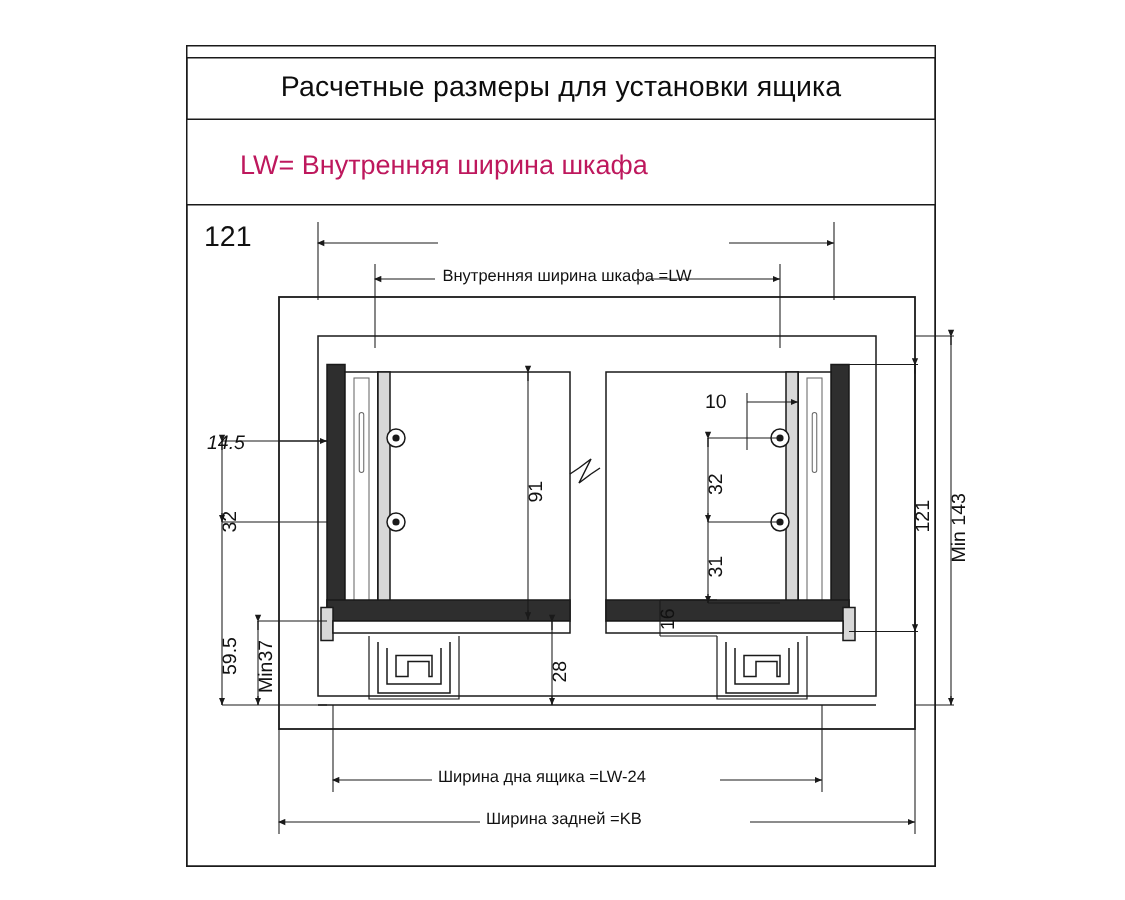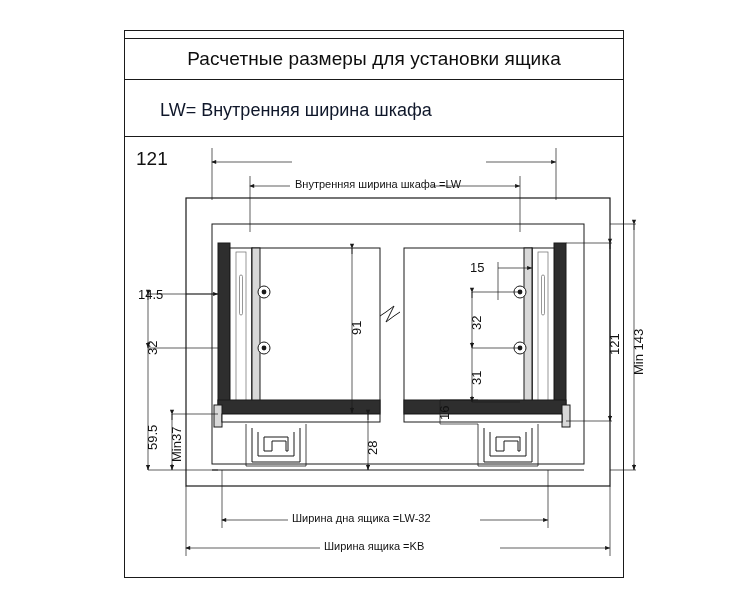--- a/index.html
+++ b/index.html
@@ -48,21 +48,21 @@
     font-size: 19px;
     letter-spacing: 0.1px;
     color: #0d0d0d;
     white-space: nowrap;
   }
   .subtitle {
     position: absolute;
     left: 160px;
     top: 100px;
     font-size: 18px;
-    color: #0f172a;
+    color: #be185d;
     white-space: nowrap;
   }
   
   .draw-box {
     position: absolute;
     left: 124px;
     top: 136px;
     width: 500px;
     height: 442px;
     border: 1px solid #1a1a1a;
@@ -252,37 +252,37 @@
       <line x1="610" y1="224" x2="636" y2="224"></line>
       <line x1="610" y1="470" x2="636" y2="470"></line>
       <line x1="634" y1="230" x2="634" y2="224" marker-end="url(#arrS)"></line>
       <line x1="634" y1="464" x2="634" y2="470" marker-end="url(#arr)"></line>
     </g>
   </svg>
 
   <div class="lbl" style="left:295px; top:155px;margin-top:23px;">Внутренняя ширина шкафа =LW</div>
 
 
-  <div class="lbl" style="left:292px; top:512px;">Ширина дна ящика =LW-32</div>
-
-  <div class="lbl" style="left:324px; top:540px;">Ширина ящика =KB</div>
-
-  <div class="lbl big" style="left:138px; top:287px;">14.5</div>
+  <div class="lbl" style="left:292px; top:512px;">Ширина дна ящика =LW-24</div>
+
+  <div class="lbl" style="left:324px; top:540px;">Ширина задней =KB</div>
+
+  <div class="lbl big" style="left:138px; top:287px;font-style:italic;">14.5</div>
 
   <div class="lbl big vert" style="left:145px; top:355px;">32</div>
 
   <div class="lbl big vert" style="left:145px; top:450px;">59.5</div>
 
   <div class="lbl big vert" style="left:169px; top:462px;">Min37</div>
 
   <div class="lbl big vert" style="left:349px; top:335px;">91</div>
 
   <div class="lbl big vert" style="left:365px; top:455px;">28</div>
 
-  <div class="lbl big" style="left:470px; top:260px;">15</div>
+  <div class="lbl big" style="left:470px; top:260px;">10</div>
 
   <div class="lbl big vert" style="left:469px; top:330px;">32</div>
 
   <div class="lbl big vert" style="left:469px; top:385px;">31</div>
 
   <div class="lbl big vert" style="left:437px; top:420px;">16</div>
 
   <div class="lbl big vert" style="left:607px; top:355px;">121</div>
 
   <div class="lbl big vert" style="left:631px; top:375px;">Min 143</div>

